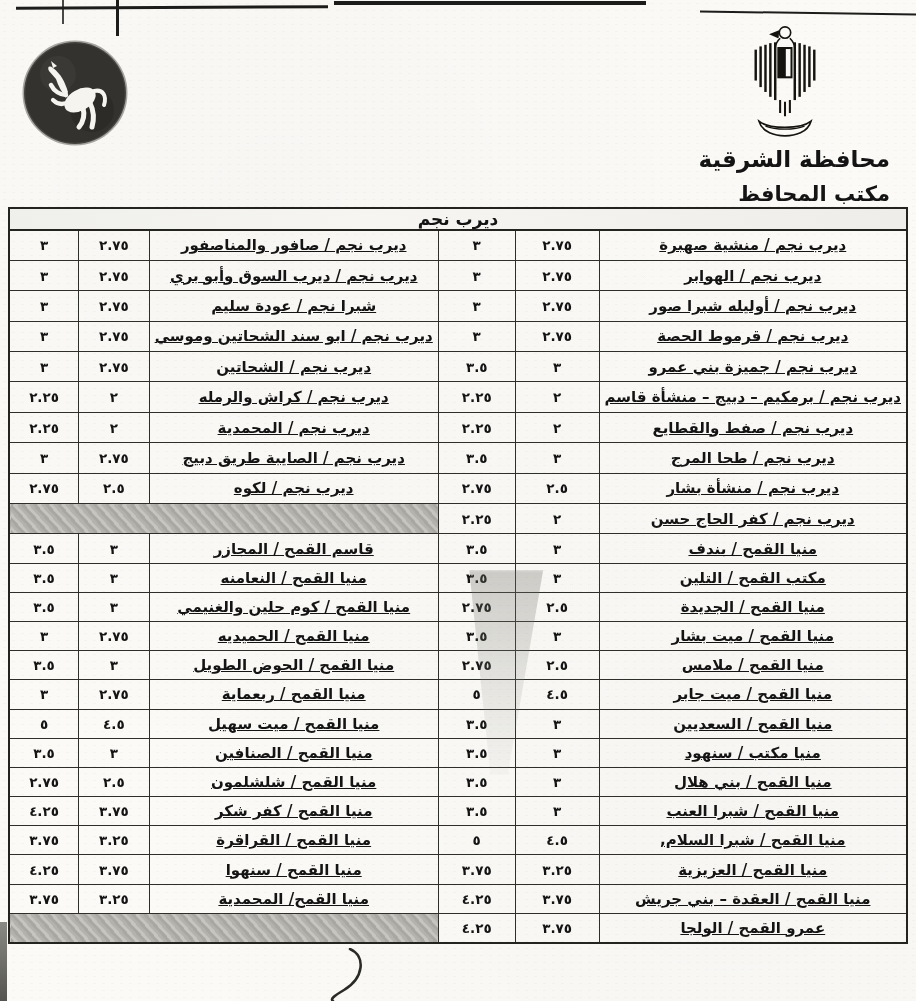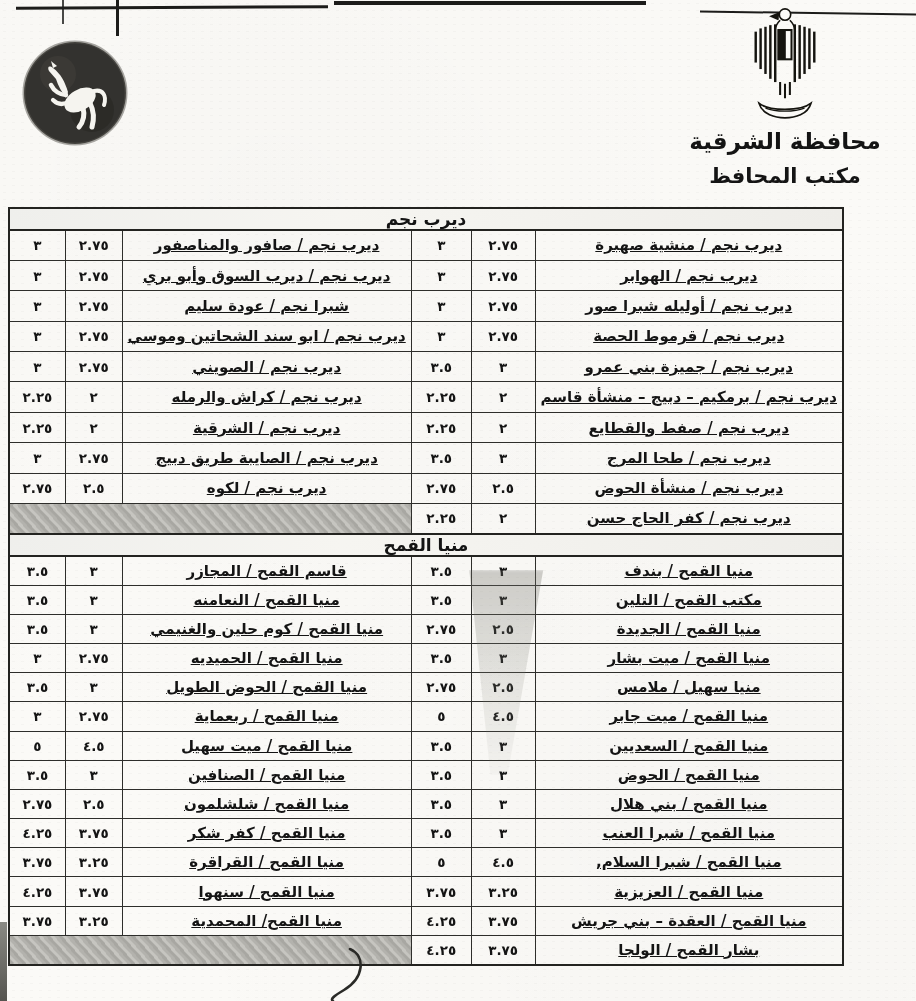--- a/index.html
+++ b/index.html
@@ -22,27 +22,27 @@
   .mark { position: absolute; background: #1c1c1a; }
   .m-line1 { left: 16px; top: 6px; width: 312px; height: 3px; transform: rotate(-0.3deg); }
   .m-line2 { left: 334px; top: 1px; width: 312px; height: 4px; }
   .m-line3 { left: 700px; top: 12px; width: 216px; height: 2px; transform: rotate(0.8deg); }
   .m-vtick1 { left: 116px; top: 0; width: 3px; height: 36px; }
   .m-vtick2 { left: 62px; top: 0; width: 2px; height: 24px; opacity: .8; }
   .m-bleft { left: 0; top: 922px; width: 7px; height: 79px;
              background: linear-gradient(180deg, #8a8a84, #55544f); }
   
   .horse-stamp { position: absolute; left: 20px; top: 38px; width: 110px; height: 110px; }
-  .gov-block { position: absolute; right: 26px; top: 4px; width: 210px; text-align: center; }
+  .gov-block { position: absolute; right: 26px; top: 22px; width: 210px; text-align: right; }
   .eagle { width: 104px; height: 122px; margin: 0 auto; display: block; }
   .org-title { font-size: 23px; font-weight: 700; letter-spacing: 0; margin-top: 2px; white-space: nowrap; }
   .org-subtitle { font-size: 21px; font-weight: 700; margin-top: 10px; white-space: nowrap; }
   
   table.rates {
-    position: absolute; left: 8px; top: 207px; width: 836px;
+    position: absolute; left: 8px; top: 207px; width: 900px;
     border-collapse: collapse; direction: rtl;
     border: 2px solid #232320;
   }
   table.rates td {
     border: 1px solid #2e2e2b;
     text-align: center; vertical-align: middle;
     padding: 0 5px;
   }
   tr.sec td {
     height: 20px; font-size: 17px; font-weight: 700;
@@ -168,65 +168,62 @@
         <td class="num">٢.٧٥</td>
         <td class="num">٣</td>
         <td class="nm">ديرب نجم / ابو سند الشحاتين وموسي</td>
         <td class="num">٢.٧٥</td>
         <td class="num">٣</td>
       </tr>
       <tr class="r s0">
         <td class="nm">ديرب نجم / جميزة بني عمرو</td>
         <td class="num">٣</td>
         <td class="num">٣.٥</td>
-        <td class="nm">ديرب نجم / الصويني</td>
+        <td class="nm">ديرب نجم / الشحاتين</td>
         <td class="num">٢.٧٥</td>
         <td class="num">٣</td>
       </tr>
       <tr class="r s0">
         <td class="nm">ديرب نجم / برمكيم – دبيج – منشأة قاسم</td>
         <td class="num">٢</td>
         <td class="num">٢.٢٥</td>
         <td class="nm">ديرب نجم / كراش والرمله</td>
         <td class="num">٢</td>
         <td class="num">٢.٢٥</td>
       </tr>
       <tr class="r s0">
         <td class="nm">ديرب نجم / صفط والقطايع</td>
         <td class="num">٢</td>
         <td class="num">٢.٢٥</td>
-        <td class="nm">ديرب نجم / الشرقية</td>
+        <td class="nm">ديرب نجم / المحمدية</td>
         <td class="num">٢</td>
         <td class="num">٢.٢٥</td>
       </tr>
       <tr class="r s0">
         <td class="nm">ديرب نجم / طحا المرج</td>
         <td class="num">٣</td>
         <td class="num">٣.٥</td>
         <td class="nm">ديرب نجم / الصايبة طريق دبيج</td>
         <td class="num">٢.٧٥</td>
         <td class="num">٣</td>
       </tr>
       <tr class="r s0">
-        <td class="nm">ديرب نجم / منشأة الحوض</td>
+        <td class="nm">ديرب نجم / منشأة بشار</td>
         <td class="num">٢.٥</td>
         <td class="num">٢.٧٥</td>
         <td class="nm">ديرب نجم / لكوه</td>
         <td class="num">٢.٥</td>
         <td class="num">٢.٧٥</td>
       </tr>
       <tr class="r s0">
         <td class="nm">ديرب نجم / كفر الحاج حسن</td>
         <td class="num">٢</td>
         <td class="num">٢.٢٥</td>
         <td class="hatch" colspan="3"></td>
       </tr>
-      <tr class="sec">
-        <td class="sec-title" colspan="6">منيا القمح</td>
-      </tr>
       <tr class="r s1">
         <td class="nm">منيا القمح / بندف</td>
         <td class="num">٣</td>
         <td class="num">٣.٥</td>
         <td class="nm">قاسم القمح / المجازر</td>
         <td class="num">٣</td>
         <td class="num">٣.٥</td>
       </tr>
       <tr class="r s1">
         <td class="nm">مكتب القمح / التلين</td>
@@ -246,21 +243,21 @@
       </tr>
       <tr class="r s1">
         <td class="nm">منيا القمح / ميت بشار</td>
         <td class="num">٣</td>
         <td class="num">٣.٥</td>
         <td class="nm">منيا القمح / الحميديه</td>
         <td class="num">٢.٧٥</td>
         <td class="num">٣</td>
       </tr>
       <tr class="r s1">
-        <td class="nm">منيا سهيل / ملامس</td>
+        <td class="nm">منيا القمح / ملامس</td>
         <td class="num">٢.٥</td>
         <td class="num">٢.٧٥</td>
         <td class="nm">منيا القمح / الحوض الطويل</td>
         <td class="num">٣</td>
         <td class="num">٣.٥</td>
       </tr>
       <tr class="r s1">
         <td class="nm">منيا القمح / ميت جابر</td>
         <td class="num">٤.٥</td>
         <td class="num">٥</td>
@@ -270,21 +267,21 @@
       </tr>
       <tr class="r s1">
         <td class="nm">منيا القمح / السعديين</td>
         <td class="num">٣</td>
         <td class="num">٣.٥</td>
         <td class="nm">منيا القمح / ميت سهيل</td>
         <td class="num">٤.٥</td>
         <td class="num">٥</td>
       </tr>
       <tr class="r s1">
-        <td class="nm">منيا القمح / الحوض</td>
+        <td class="nm">منيا مكتب / سنهود</td>
         <td class="num">٣</td>
         <td class="num">٣.٥</td>
         <td class="nm">منيا القمح / الصنافين</td>
         <td class="num">٣</td>
         <td class="num">٣.٥</td>
       </tr>
       <tr class="r s1">
         <td class="nm">منيا القمح / بني هلال</td>
         <td class="num">٣</td>
         <td class="num">٣.٥</td>
@@ -318,21 +315,21 @@
       </tr>
       <tr class="r s1">
         <td class="nm">منيا القمح / العقدة – بني جريش</td>
         <td class="num">٣.٧٥</td>
         <td class="num">٤.٢٥</td>
         <td class="nm">منيا القمح/ المحمدية</td>
         <td class="num">٣.٢٥</td>
         <td class="num">٣.٧٥</td>
       </tr>
       <tr class="r s1">
-        <td class="nm">بشار القمح / الولجا</td>
+        <td class="nm">عمرو القمح / الولجا</td>
         <td class="num">٣.٧٥</td>
         <td class="num">٤.٢٥</td>
         <td class="hatch" colspan="3"></td>
       </tr>
     </tbody>
 </table>
 
 <div class="smudge"></div>
 
 <svg class="pen-scribble" viewBox="0 0 90 53">

